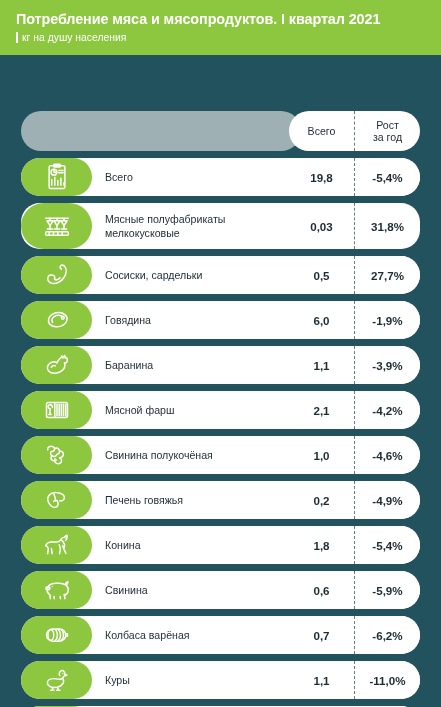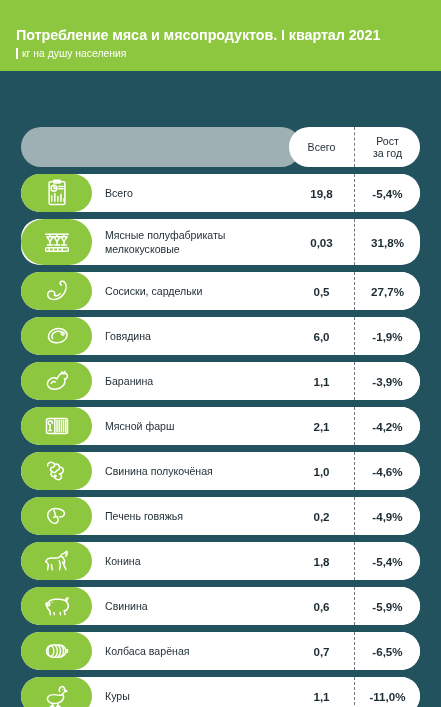--- a/index.html
+++ b/index.html
@@ -18,21 +18,21 @@
     width: 441px;
     height: 707px;
     background: #23525f;
     display: flex;
     flex-direction: column;
   }
 
   
   .header {
     background: #8dc63f;
-    padding: 26px 16px 11px 16px;
+    padding: 10px 16px 11px 16px;
     flex: 0 0 auto;
   }
   .header-title {
     font-size: 14.4px;
     font-weight: bold;
     color: #ffffff;
     letter-spacing: -0.1px;
     line-height: 1.25;
     white-space: nowrap;
   }
@@ -396,21 +396,21 @@
               <ellipse cx="9" cy="16" rx="3.3" ry="6"></ellipse>
               <path d="M14 9.6c1.6 1.4 2.5 3.8 2.5 6.4s-0.9 5-2.5 6.4"></path>
               <path d="M17.5 9.6c1.6 1.4 2.5 3.8 2.5 6.4s-0.9 5-2.5 6.4"></path>
               <path d="M21 9.8c1.5 1.4 2.4 3.7 2.4 6.2s-0.9 4.8-2.4 6.2"></path>
               <path d="M26 14.5h2v3h-2"></path>
             </svg>
           </div>
           <div class="row-label">Колбаса варёная</div>
           <div class="value-pill">
             <div class="value-total">0,7</div>
-            <div class="value-growth">-6,5%</div>
+            <div class="value-growth">-6,2%</div>
           </div>
         </div><div class="row">
           <div class="icon-badge">
             <svg viewBox="0 0 32 32">
               <path d="M19.8 6.3c1.2-1.4 3.2-1.4 4.3 0.1 0.6 0.8 0.7 1.8 0.4 2.7"></path>
               <path d="M24.5 9.1l2.8 1.2-2.9 1.2"></path>
               <path d="M23.4 12.4c-0.4 1.2-1.3 2.1-2.5 2.5"></path>
               <path d="M20.9 14.9c-1.9 0.4-4.1 0-6.3-0.3-4.3-0.6-8.5 0.7-9.4 3.5-0.8 2.5 1.2 5.1 4.8 6.1 4.5 1.2 9.7-0.3 12.1-3.4 1.5-1.9 1.8-4.1 0.9-5.8"></path>
               <path d="M11.5 24.6l-1.3 3M16.5 24.7l1.2 2.9"></path>
               <path d="M8.6 27.6h3.8M15.6 27.6h3.8"></path>

